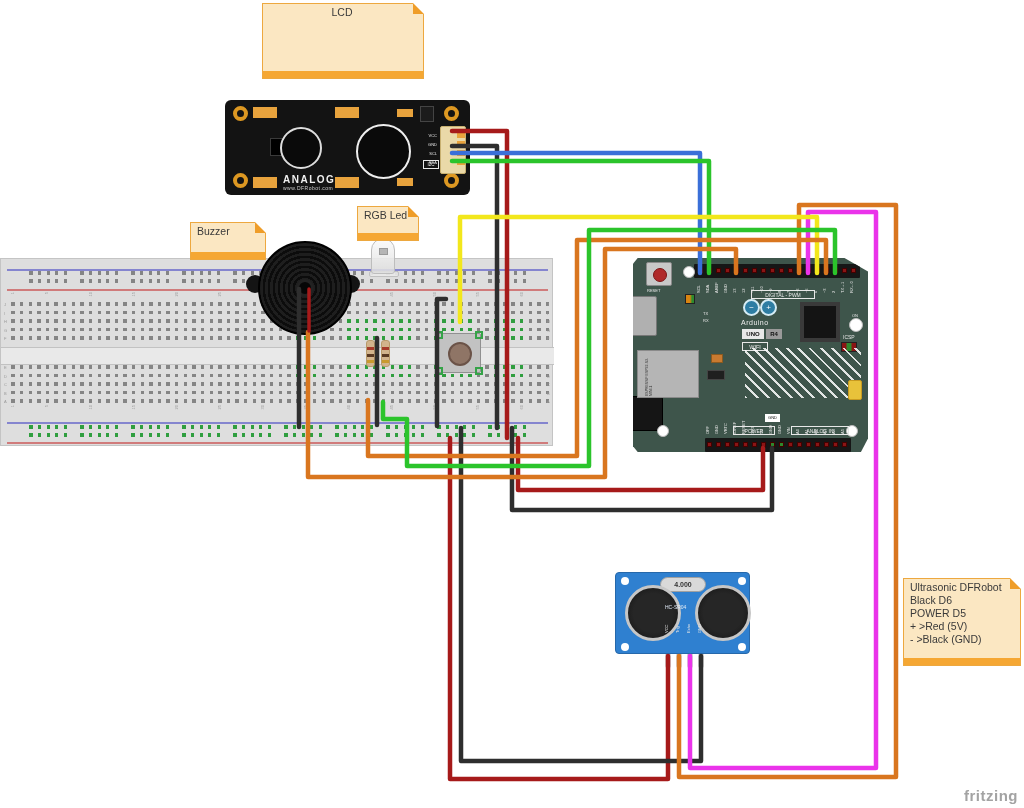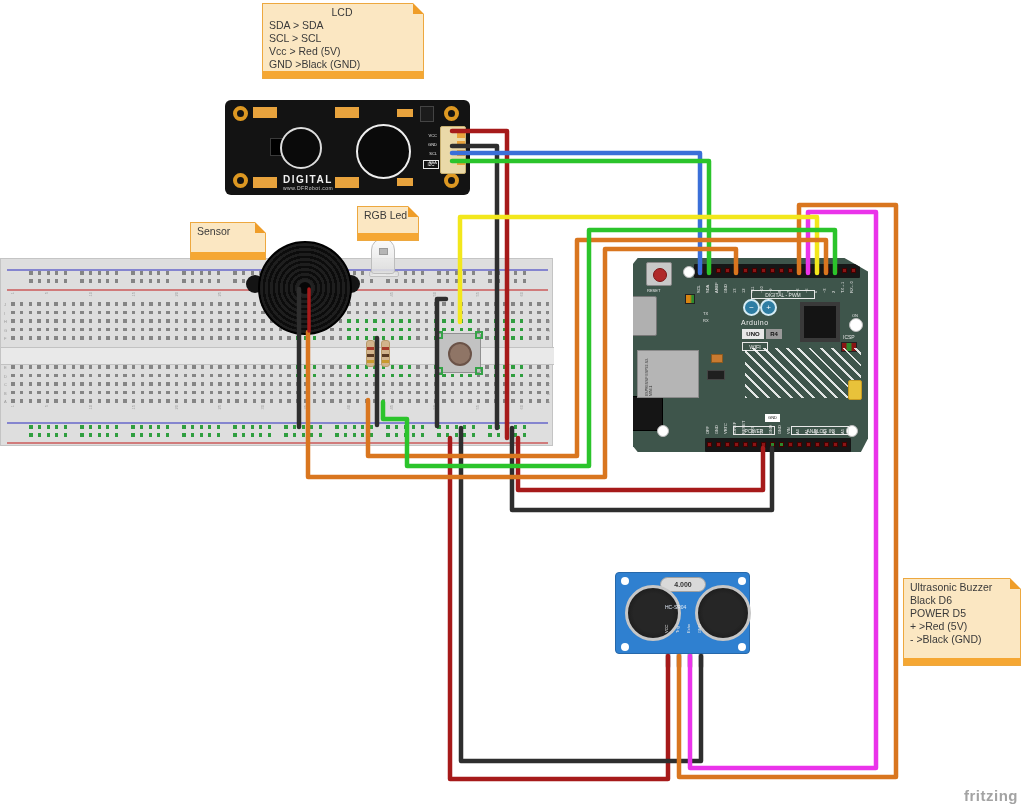--- a/index.html
+++ b/index.html
@@ -47,43 +47,37 @@
   .clipmark{position:absolute;width:8px;height:8px;border:2px solid #35a348;background:transparent;}
   #watermark{right:6px;bottom:4px;color:#a3a3a3;font-weight:bold;font-size:15px;letter-spacing:.5px;z-index:5;}
 </style>
 </head>
 <body>
 
 <div id="canvas">
 
   <div class="note" style="left:262px;top:3px;width:162px;height:76px;">
     <div class="note-title">LCD</div>
-    <div>
-        <div>SDA &gt; SDA</div>
-        <div>SCL &gt; SCL</div>
-        <div>Vcc &gt; Red (5V)</div>
-        <div>GND  &gt;Black (GND)</div>
-      </div>
     <div class="note-bar"></div>
   </div>
   <div class="note" style="left:190px;top:222px;width:76px;height:38px;">
     <div>
-        <div>Sensor</div>
+        <div>Buzzer</div>
       </div>
     <div class="note-bar"></div>
   </div>
   <div class="note" style="left:357px;top:206px;width:62px;height:35px;">
     <div>
         <div>RGB Led</div>
       </div>
     <div class="note-bar"></div>
   </div>
   <div class="note" style="left:903px;top:578px;width:118px;height:88px;">
     <div>
-        <div>Ultrasonic Buzzer</div>
+        <div>Ultrasonic DFRobot</div>
         <div>Black D6</div>
         <div>POWER  D5</div>
         <div>+ &gt;Red (5V)</div>
         <div> - &gt;Black (GND)</div>
       </div>
     <div class="note-bar"></div>
   </div>
 
   <div class="abs" id="lcdmod">
     <div class="goldhole" style="left:8px;top:6px;"></div>
@@ -93,21 +87,21 @@
     <div class="pad" style="left:28px;top:7px;width:24px;height:11px;"></div>
     <div class="pad" style="left:110px;top:7px;width:24px;height:11px;"></div>
     <div class="pad" style="left:172px;top:9px;width:16px;height:8px;"></div>
     <div class="pad" style="left:28px;top:77px;width:24px;height:11px;"></div>
     <div class="pad" style="left:110px;top:77px;width:24px;height:11px;"></div>
     <div class="pad" style="left:172px;top:78px;width:16px;height:8px;"></div>
     <div class="abs" style="left:45px;top:38px;width:22px;height:18px;background:#000;border:1px solid #3a3a3a;"></div>
     <div class="ring" style="left:55px;top:27px;width:42px;height:42px;border:2px solid #ddd;"></div>
     <div class="ring" style="left:131px;top:24px;width:55px;height:55px;border:2.5px solid #eee;"></div>
     <div class="abs" style="left:195px;top:6px;width:14px;height:16px;background:#1c1c1c;border:1px solid #444;"></div>
-    <div class="abs" style="left:58px;top:74px;font-size:10px;font-weight:bold;color:#f0f0f0;letter-spacing:1.5px;">DIGITAL</div>
+    <div class="abs" style="left:58px;top:74px;font-size:10px;font-weight:bold;color:#f0f0f0;letter-spacing:1.5px;">ANALOG</div>
     <div class="abs" style="left:58px;top:85px;font-size:5px;color:#cfcfcf;letter-spacing:.5px;">www.DFRobot.com</div>
     <div class="wbox" style="left:198px;top:60px;width:16px;height:9px;font-size:4.5px;line-height:8px;">I2C</div>
     <div id="lcd-pinlabels" class="abs" style="left:0;top:0;width:100%;height:100%;">
         <div class="pinlab" style="left: 196px; top: 33px; width: 16px; text-align: right; font-size: 4px;">VCC</div>
         <div class="pinlab" style="left: 196px; top: 42px; width: 16px; text-align: right; font-size: 4px;">GND</div>
         <div class="pinlab" style="left: 196px; top: 51px; width: 16px; text-align: right; font-size: 4px;">SCL</div>
         <div class="pinlab" style="left: 196px; top: 60px; width: 16px; text-align: right; font-size: 4px;">SDA</div>
       </div>
     <div class="abs" style="left:215px;top:26px;width:26px;height:48px;background:#ead9a8;border:1px solid #c8b070;border-radius:2px;">
       <div class="pad" style="left:16px;top:5px;width:8px;height:6px;"></div>

